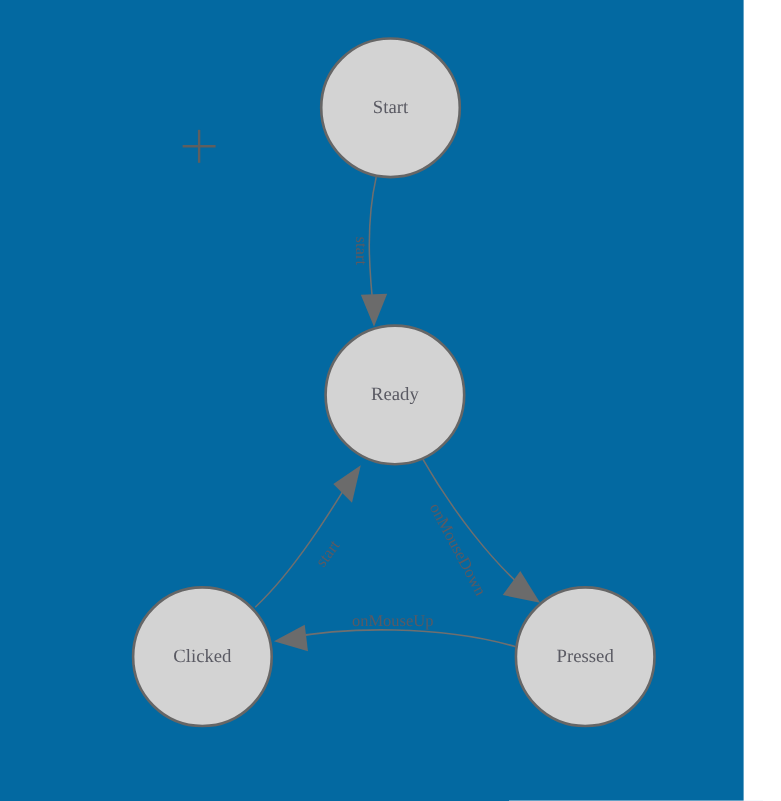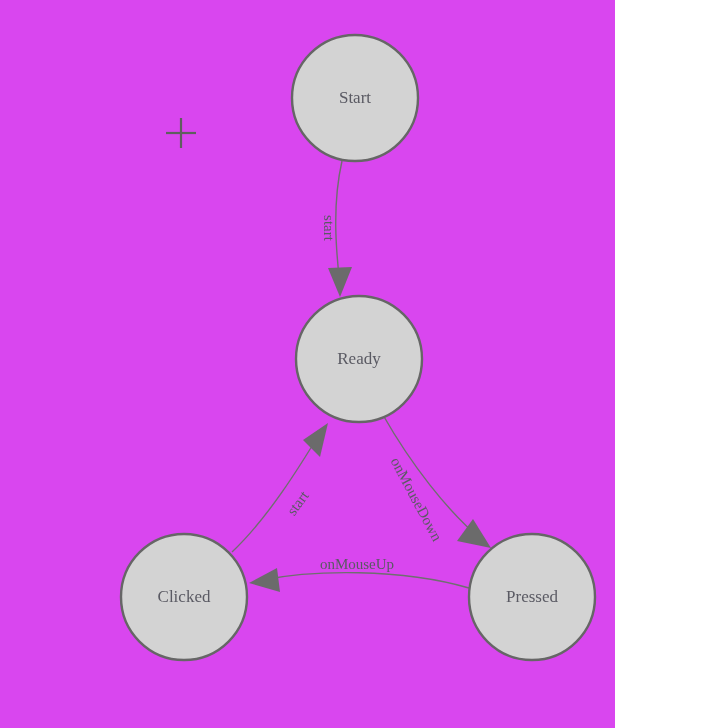--- a/index.html
+++ b/index.html
@@ -8,24 +8,23 @@
     background: #ffffff;
   }
   body {
     width: 710px;
     height: 728px;
     overflow: hidden;
     font-family: "Liberation Serif", "DejaVu Serif", serif;
   }
   #canvas {
     position: relative;
-    width: 582px;
+    width: 676px;
     height: 728px;
-    background: #d946ef;
-    padding-left: 33px;
+    background: #0369a1;
   }
   #diagram-svg {
     position: absolute;
     top: 0;
     left: 0;
     width: 710px;
     height: 728px;
   }
   .node-circle {
     fill: #d3d3d3;

